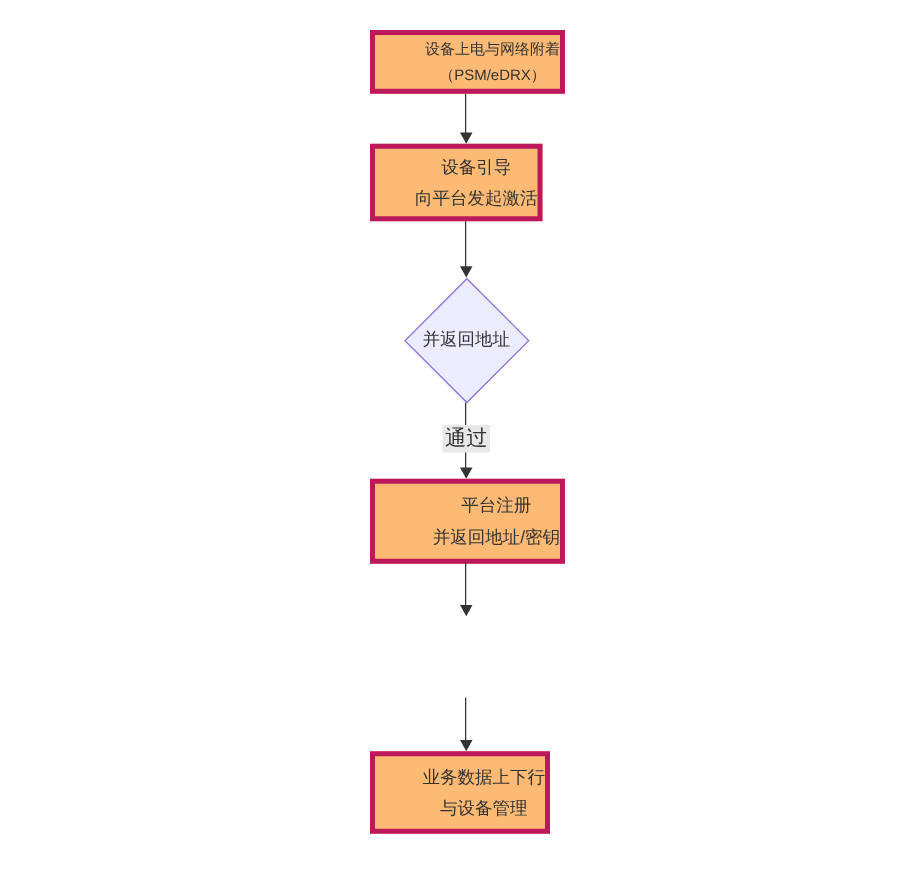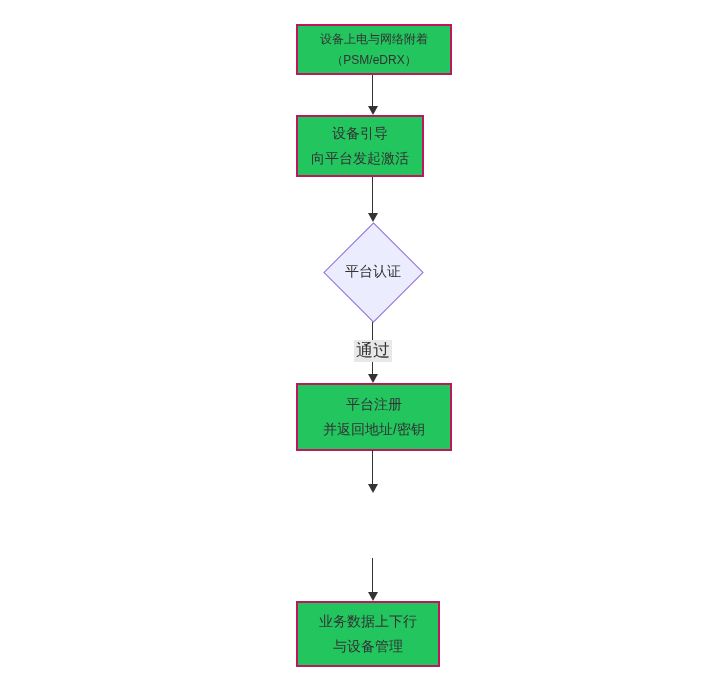--- a/index.html
+++ b/index.html
@@ -6,25 +6,25 @@
   body { font-family: "Liberation Sans", sans-serif; }
   .stage {
     position: relative;
     width: 726px;
     height: 700px;
     background: #ffffff;
     overflow: hidden;
   }
   .node {
     position: absolute;
-    background: #22c55e;
-    border: 2px solid #be185d;
+    background: #fdba74;
+    border: 4px solid #be185d;
     display: flex;
     align-items: center;
-    justify-content: center;
+    justify-content: flex-end;
     box-sizing: border-box;
     color: #333333;
   }
   .node-label {
     white-space: pre-line;
     text-align: center;
     font-size: 14px;
     line-height: 1.8;
     color: #333333;
   }
@@ -84,31 +84,31 @@
 <div class="stage">
 
   <div class="node" style="left:296px; top:24px; width:156px; height:51px;">
     <span class="node-label small">设备上电与网络附着
 （PSM/eDRX）</span>
   </div>
 
   <div class="edge-line" style="left:372px; top:75px; height:32px;"></div>
   <div class="arrow-head" style="left:368px; top:106px;"></div>
 
-  <div class="node" style="left:296px; top:115px; width:128px; height:62px;">
+  <div class="node" style="left:296px; top:115px; width:138px; height:62px;">
     <span class="node-label">设备引导
 向平台发起激活</span>
   </div>
 
   <div class="edge-line" style="left:372px; top:177px; height:37px;"></div>
   <div class="arrow-head" style="left:368px; top:213px;"></div>
 
   <div class="diamond-box" style="left:323px; top:222px;">
     <div class="diamond-shape"></div>
-    <div class="diamond-label">平台认证</div>
+    <div class="diamond-label">并返回地址</div>
   </div>
 
   <div class="edge-line" style="left:372px; top:322px; height:53px;"></div>
   <span class="edge-label" style="left:373px; top:340px;">通过</span>
   <div class="arrow-head" style="left:368px; top:374px;"></div>
 
   <div class="node" style="left:296px; top:383px; width:156px; height:68px;">
     <span class="node-label">平台注册
 并返回地址/密钥</span>
   </div>

